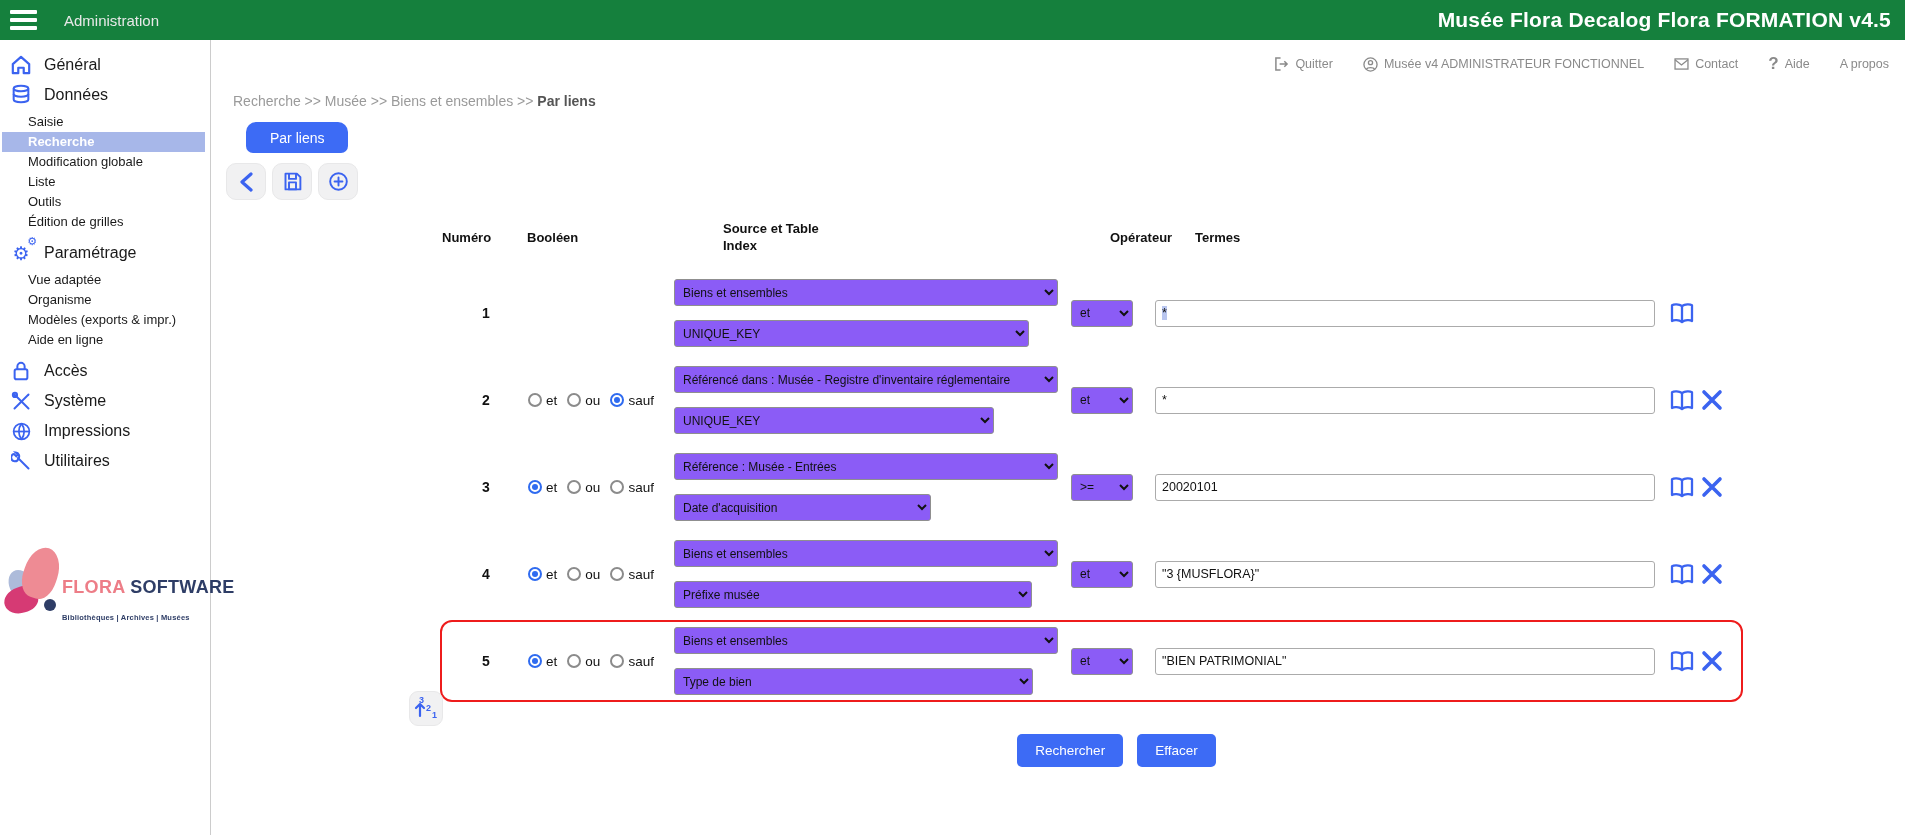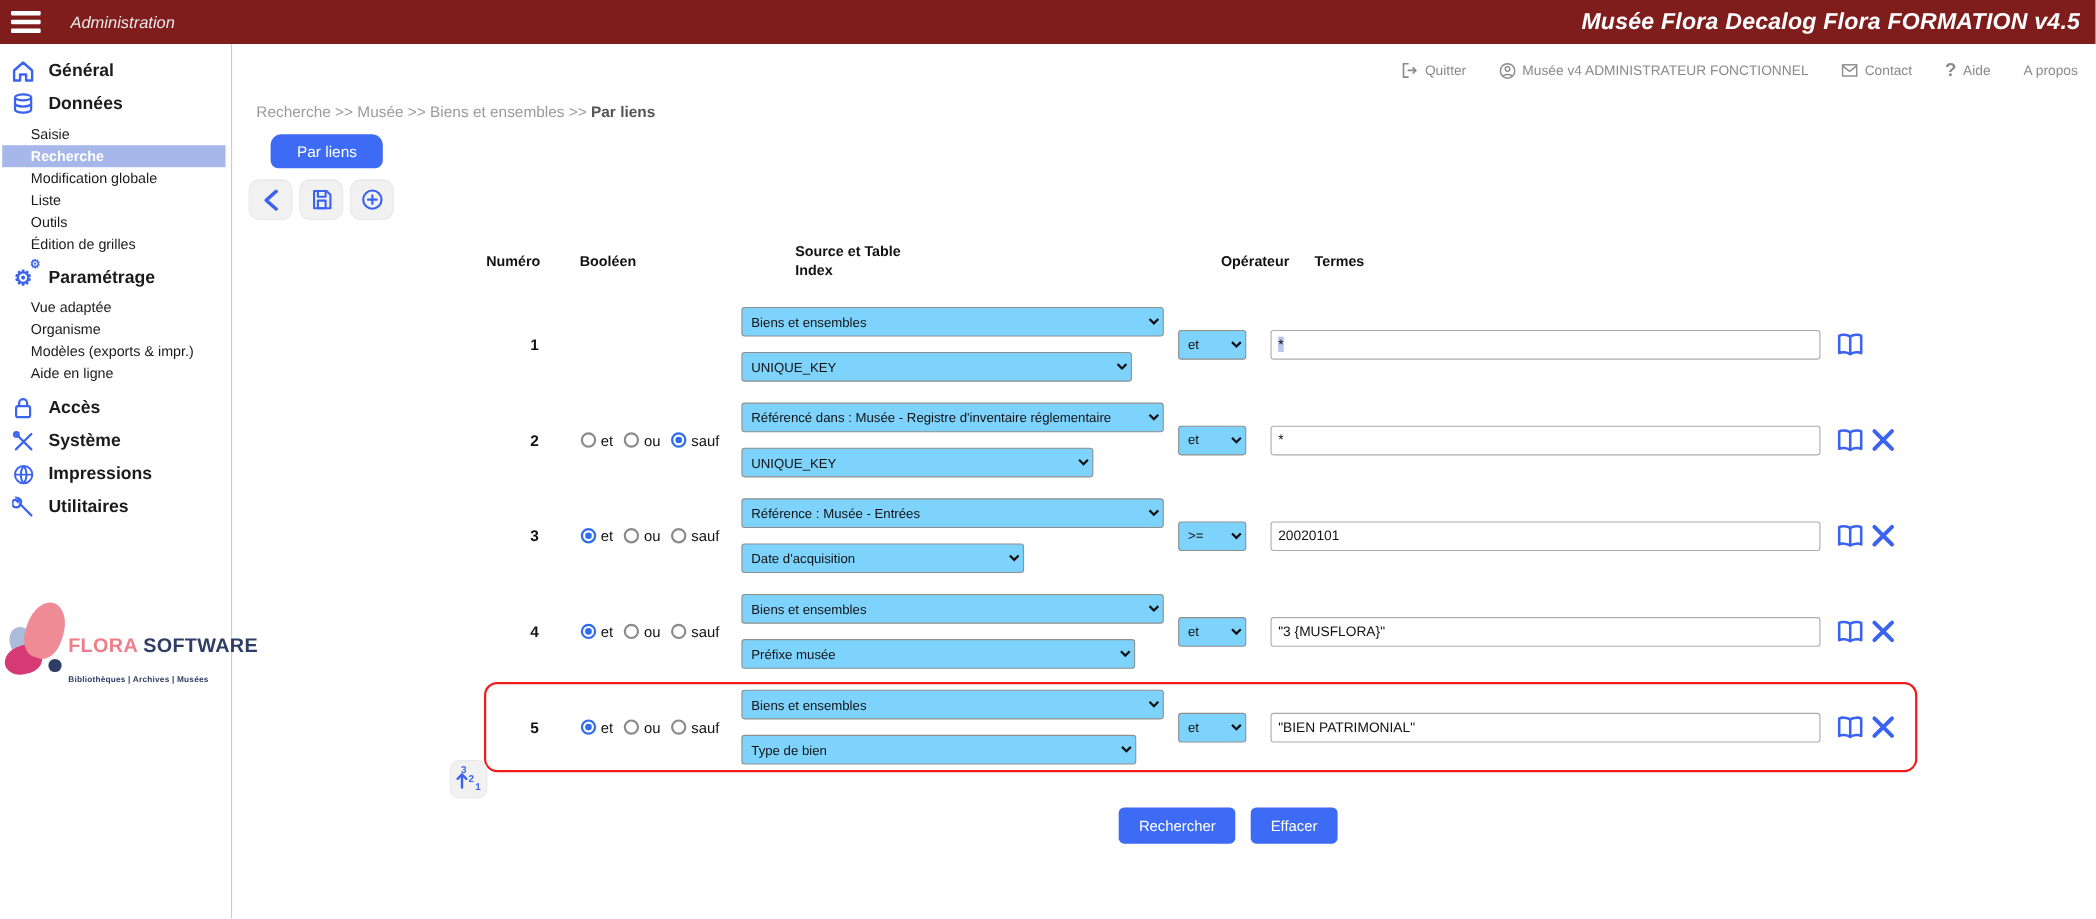--- a/index.html
+++ b/index.html
@@ -1,27 +1,27 @@
 <!DOCTYPE html>
 <html><head>
 <meta charset="utf-8">
 <style>
   * { margin:0; padding:0; box-sizing:border-box; }
   html,body { width:1905px; height:835px; background:#fff; font-family:"Liberation Sans", sans-serif; overflow:hidden; }
 
   
-  .topbar { position:absolute; top:0; left:0; width:1905px; height:40px; background:#7f1d1d; display:flex; align-items:center;font-style:italic; }
+  .topbar { position:absolute; top:0; left:0; width:1905px; height:40px; background:#15803d; display:flex; align-items:center; }
   .hamburger { width:46px; height:40px; display:flex; flex-direction:column; justify-content:center; gap:4px; padding-left:10px; cursor:pointer; }
   .hamburger span { display:block; width:27px; height:4px; background:#fff; border-radius:1px; }
   .app-label { color:#e8e8e8; font-size:15px; margin-left:18px; }
   .win-title { margin-left:auto; padding-right:14px; color:#fff; font-size:21px; font-weight:bold; letter-spacing:.2px; }
 
   
   .sidebar { position:absolute; top:40px; left:0; width:211px; height:795px; background:#fff; border-right:1px solid #ccc; padding-top:10px; }
-  .side-section { display:flex; align-items:center; gap:10px; height:30px; padding-left:8px; font-size:16px; color:#1a1a1a; cursor:pointer;font-weight:bold; }
+  .side-section { display:flex; align-items:center; gap:10px; height:30px; padding-left:8px; font-size:16px; color:#1a1a1a; cursor:pointer; }
   .side-section .sicon { width:26px; height:24px; display:flex; align-items:center; justify-content:center; color:#3b63f0; }
   .sub-list { padding:2px 0 6px 0; }
   .sub-item { font-size:13px; color:#1a1a1a; height:20px; line-height:20px; padding-left:28px; cursor:pointer; }
   .sub-item.selected { background:#a7b7e9; color:#fff; font-weight:bold; margin-right:5px; margin-left:2px; padding-left:26px; }
 
   .logo-box { position:absolute; top:505px; left:0; width:211px; height:80px; }
   .butterfly { position:absolute; left:2px; top:2px; width:62px; height:70px; }
   .petal { position:absolute; border-radius:50% 50% 50% 50%; }
   .petal.p1 { width:34px; height:52px; background:#ee8b94; left:22px; top:0; transform:rotate(18deg); border-radius:60% 60% 50% 50%; }
   .petal.p2 { width:24px; height:34px; background:#a9b7d8; left:8px; top:22px; transform:rotate(-30deg); opacity:.95; }
@@ -62,21 +62,21 @@
   .rows-wrap { position:absolute; top:232px; left:228px; }
   .query-row { display:flex; align-items:center; height:82px; margin-bottom:5px; border:2px solid transparent; border-radius:12px; padding:0 18px 0 18px; }
   .query-row.highlighted { border-color:#ee1c1c; }
   .col-numero { width:52px; text-align:center; font-size:14px; font-weight:bold; color:#111; }
   .col-bool { width:158px; display:flex; align-items:center; justify-content:center; gap:10px; font-size:13.5px; color:#111; }
   .radio-opt { display:flex; align-items:center; gap:4px; cursor:pointer; }
   .radio { width:14px; height:14px; border-radius:50%; border:2px solid #8b8b8b; background:#fff; position:relative; }
   .radio.checked { border-color:#2f6bf0; }
   .radio.checked::after { content:""; position:absolute; left:2px; top:2px; width:6px; height:6px; border-radius:50%; background:#2f6bf0; }
   .col-selects { margin-left:4px; display:flex; flex-direction:column; gap:14px; }
-  .col-selects select, .op-select { height:27px; font-size:12px; font-family:"Liberation Sans",sans-serif; border:1px solid #8f8f8f; border-radius:3px; background:#7dd3fc; color:#111; padding:0 4px; }
+  .col-selects select, .op-select { height:27px; font-size:12px; font-family:"Liberation Sans",sans-serif; border:1px solid #8f8f8f; border-radius:3px; background:#8b5cf6; color:#111; padding:0 4px; }
   .col-op { margin-left:13px; }
   .op-select { width:62px; }
   .col-terms { margin-left:22px; }
   .terms-input { width:500px; height:27px; border:1px solid #ababab; border-radius:3px; background:#fff; font-size:12.5px; color:#111; display:flex; align-items:center; padding:0 6px; }
   .terms-input .sel { background:#b9c6ef; }
   .col-icons { margin-left:14px; display:flex; align-items:center; gap:6px; }
   .icon-btn { cursor:pointer; display:flex; align-items:center; color:#3b63f0; }
 
   .sort-btn { position:absolute; top:651px; left:197px; width:34px; height:35px; background:#f1f1f2; border:1px solid #e8e8e9; border-radius:9px; cursor:pointer; color:#3b63f0; }
   .sort-btn .d { position:absolute; font-weight:bold; font-size:9px; color:#3b63f0; }

